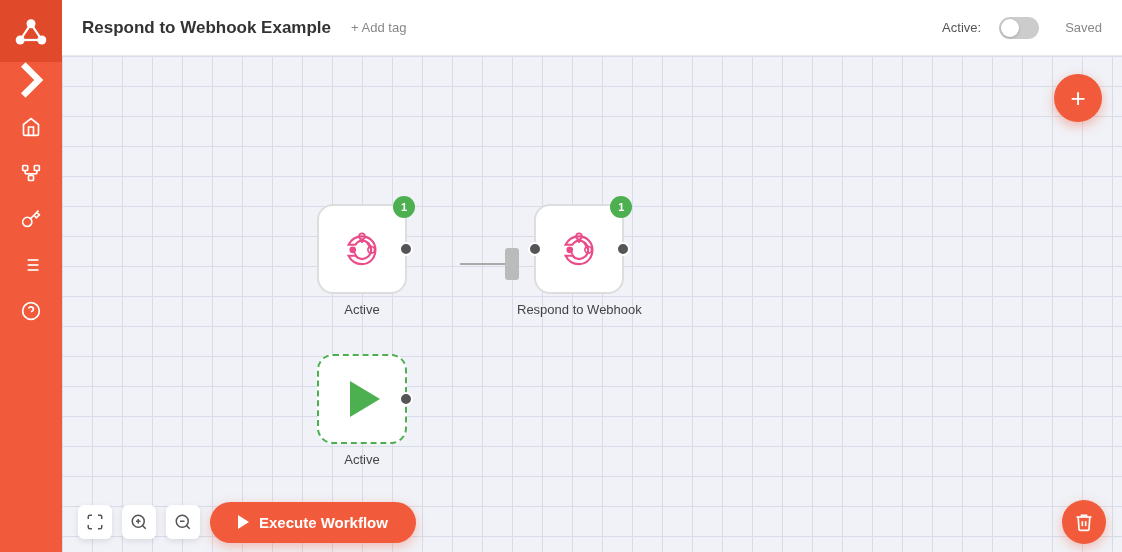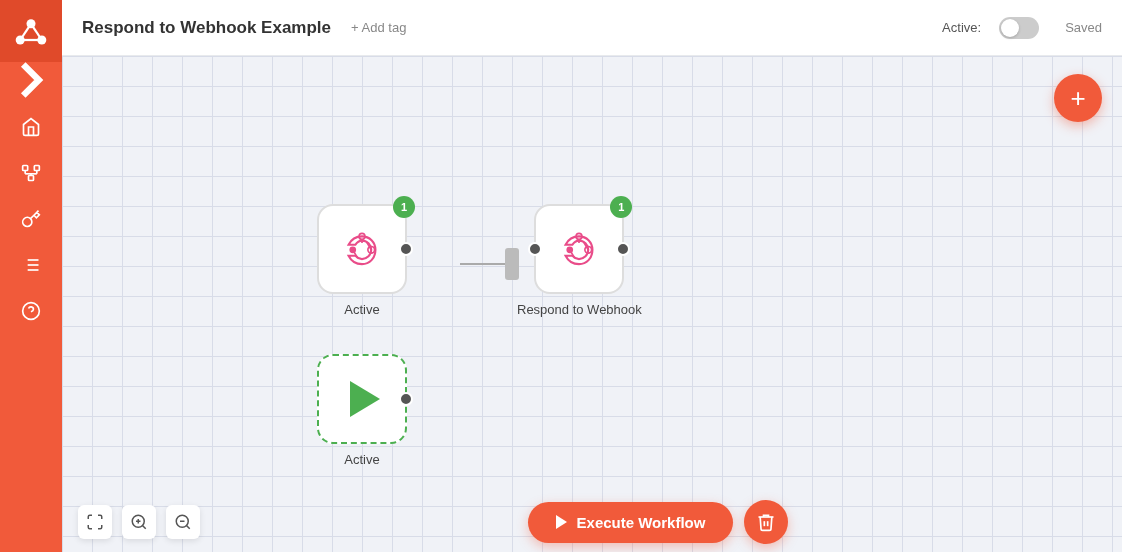--- a/index.html
+++ b/index.html
@@ -255,21 +255,21 @@
       justify-content: center;
       cursor: pointer;
       box-shadow: 0 2px 6px rgba(0,0,0,0.1);
       color: #555;
     }
     .zoom-btn svg { width: 18px; height: 18px; }
     .bottom-center {
       flex: 1;
       display: flex;
       align-items: center;
-      justify-content: center;
+      justify-content: space-between;
       gap: 11px;
     }
     .execute-btn {
       background: #f15a3a;
       color: #fff;
       border: none;
       border-radius: 30px;
       padding: 12px 28px;
       font-size: 15px;
       font-weight: 600;

